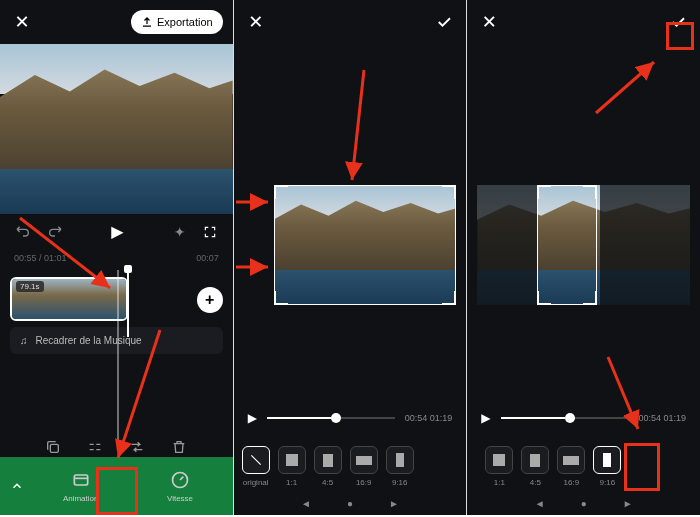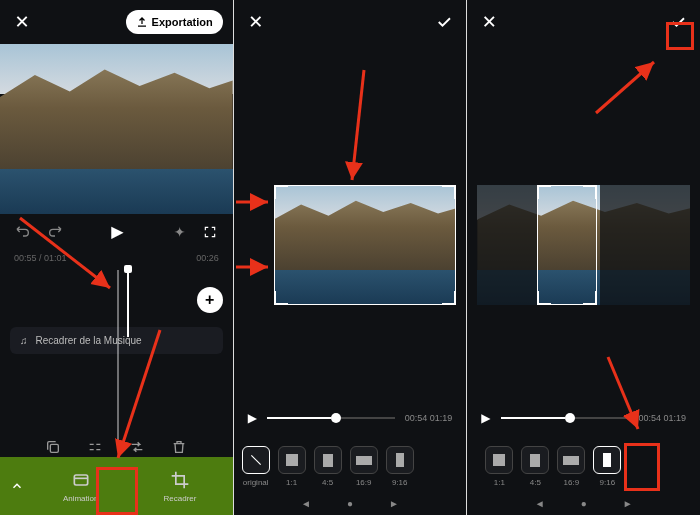--- a/index.html
+++ b/index.html
@@ -3,21 +3,21 @@
 <meta charset="utf-8">
 <style>
 *{margin:0;padding:0;box-sizing:border-box}
 body{background:#fff;font-family:-apple-system,sans-serif;width:700px;height:517px;overflow:hidden}
 .container{display:flex;gap:1px;background:#ddd}
 .panel{background:#0f1114;flex:1;height:515px;position:relative;color:#e5e5e5;font-size:10px}
 
 
 .hdr{display:flex;justify-content:space-between;align-items:center;padding:12px 10px;height:44px}
 .xbtn{color:#fff;font-size:18px;cursor:pointer;width:24px;text-align:center}
-.export{background:#fff;color:#000;border-radius:14px;padding:6px 10px;font-size:11px;display:flex;align-items:center;gap:4px;font-weight:700}
+.export{background:#fff;color:#000;border-radius:14px;padding:6px 10px;font-size:11px;display:flex;align-items:center;gap:4px;font-weight:400}
 .chk{width:24px;height:24px;display:flex;align-items:center;justify-content:center;color:#fff;font-size:16px}
 
 
 .preview{width:100%;height:170px;position:relative;overflow:hidden}
 .sky{position:absolute;top:0;left:0;right:0;height:50px;background:linear-gradient(#a8c4d6,#d4dae0)}
 .cliff{position:absolute;top:20px;left:0;right:0;height:110px;background:linear-gradient(180deg,#8a7a5a 0%,#6b5a3e 40%,#4a4030 100%);clip-path:polygon(0 30%,15% 10%,30% 25%,45% 5%,60% 20%,75% 8%,90% 22%,100% 15%,100% 100%,0 100%)}
 .sea{position:absolute;bottom:0;left:0;right:0;height:45px;background:linear-gradient(#2b526e,#1a3a54)}
 
 
 .ctrls{display:flex;justify-content:space-between;align-items:center;padding:8px 14px}
@@ -40,21 +40,21 @@
 
 .music{display:flex;align-items:center;gap:8px;margin:6px 10px;padding:8px 10px;background:#1a1c22;border-radius:6px;font-size:10px;color:#bbb}
 
 
 .ruler{position:absolute;left:117px;top:270px;width:2px;height:180px;background:rgba(255,255,255,0.4)}
 
 
 .tbrow{position:absolute;bottom:50px;left:0;right:0;display:flex;justify-content:center;gap:22px;padding:8px 0}
 .tbic{width:20px;height:20px;display:flex;align-items:center;justify-content:center;color:#999}
 
-.mainbar{position:absolute;bottom:0;left:0;right:0;display:flex;align-items:center;padding:8px 4px;gap:2px;background:#4d7c0f}
+.mainbar{position:absolute;bottom:0;left:0;right:0;display:flex;align-items:center;padding:8px 4px;gap:2px;background:#15803d}
 .mbtn{flex:1;display:flex;flex-direction:column;align-items:center;gap:3px;color:#ccc;font-size:8px;padding:4px 0}
 .mbtn .mi{width:22px;height:22px;display:flex;align-items:center;justify-content:center;font-size:16px}
 .expand{width:26px;display:flex;align-items:center;justify-content:center;color:#fff}
 
 
 .cropzone{position:absolute;top:185px;left:40px;right:10px;height:120px}
 .cimg{position:absolute;inset:0}
 .cimg .sky{height:35px}
 .cimg .cliff{top:12px;height:75px}
 .cimg .sea{height:35px}
@@ -138,24 +138,31 @@
       <div class="icn">
             <svg width="14" height="14" viewBox="0 0 24 24" fill="none" stroke="#fff" stroke-width="2">
               <path d="M4 9V4h5M20 9V4h-5M4 15v5h5M20 15v5h-5"></path>
             </svg>
           </div>
     </div>
   </div>
 
   <div class="timebar">
     <span>00:55 / 01:01</span>
-    <span>00:26</span>
+    <span>00:07</span>
   </div>
 
   <div class="tl">
+    <div class="clip">
+      <div class="thumb"></div>
+          <div class="thumb"></div>
+          <div class="thumb"></div>
+          <div class="thumb"></div>
+      <div class="tlbadge">79.1s</div>
+    </div>
     <div class="playhead"></div>
     <div class="addbtn">+</div>
   </div>
 
   <div class="music">
     <span>♫</span>
     <span>Recadrer de la Musique</span>
   </div>
 
   <div class="ruler"></div>
@@ -195,24 +202,25 @@
             <svg width="20" height="20" viewBox="0 0 24 24" fill="none" stroke="currentColor" stroke-width="2">
               <rect x="4" y="6" width="16" height="12" rx="2"></rect>
               <path d="M4 10h16"></path>
             </svg>
           </div>
           <span>Animation</span>
         </div>
     <div class="mbtn">
           <div class="mi">
             <svg width="20" height="20" viewBox="0 0 24 24" fill="none" stroke="currentColor" stroke-width="2">
-              <path d="M7 2v15h15M2 7h15v15"></path>
-            </svg>
-          </div>
-          <span>Recadrer</span>
+              <circle cx="12" cy="12" r="9"></circle>
+              <path d="M12 12l4-4"></path>
+            </svg>
+          </div>
+          <span>Vitesse</span>
         </div>
   </div>
 
   <div class="hl" style="bottom:0;left:96px;width:42px;height:48px"></div>
   <div class="arr" style="top:218px;left:20px">
         <svg width="110" height="90">
           <defs>
             <marker id="a1" markerWidth="8" markerHeight="8" refX="6" refY="3" orient="auto">
               <path d="M0 0 6 3 0 6z" fill="#e8311a"></path>
             </marker>

